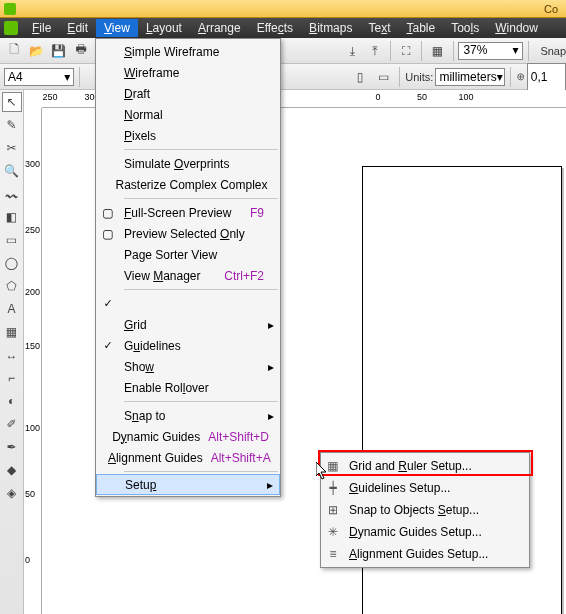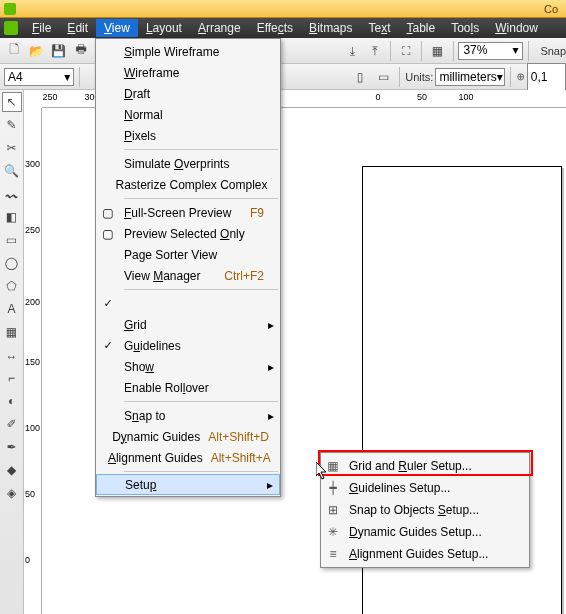--- a/index.html
+++ b/index.html
@@ -42,21 +42,21 @@
 
   .canvas { position:absolute; left:42px; right:0; top:18px; bottom:0; background:#fff; }
   .canvas .paper-rect { position:absolute; left:320px; top:58px; width:200px; height:500px; border:1px solid #000; box-shadow: 2px 2px 0 rgba(0,0,0,.25); }
 
   
   .dropdown { position:absolute; left:95px; top:38px; width:186px; background:#f5f5f5; border:1px solid #8a8a8a; box-shadow:2px 2px 4px rgba(0,0,0,.3); padding:2px 0; }
   .dropdown .col-icon { width:24px; display:inline-flex; justify-content:center; }
   .dropdown .row { display:flex; align-items:center; height:21px; padding:0 6px 0 0; white-space:nowrap; }
   .dropdown .row.hover { background:#d4e7ff; border:1px solid #7bb1ec; height:21px; margin:-1px 0; }
   .dropdown .row .lbl { flex:1; padding-left:4px; }
-  .dropdown .row .sc { color:#a16207; padding-left:8px; }
+  .dropdown .row .sc { color:#a21caf; padding-left:8px; }
   .dropdown .row .arrow { width:10px; text-align:right; }
   .dropdown .msep { height:1px; background:#c8c8c8; margin:3px 2px 3px 28px; }
   .dropdown .check { font-size:11px; }
   .dropdown .radiodot { width:6px; height:6px; background:#000; border-radius:50%; }
 
   
   .submenu { position:absolute; left:320px; top:452px; width:210px; background:#f5f5f5; border:1px solid #8a8a8a; box-shadow:2px 2px 4px rgba(0,0,0,.3); padding:2px 0; }
   .submenu .row { display:flex; align-items:center; height:22px; padding:0 6px 0 0; }
   .submenu .row .col-icon { width:24px; display:inline-flex; justify-content:center; color:#555; }
   .submenu .row .lbl { flex:1; padding-left:4px; }
@@ -159,22 +159,22 @@
       <div class="lbl" style="left: 93px;">350</div>
       <div class="lbl" style="left: 136px;">400</div>
       <div class="lbl" style="left: 336px;">0</div>
       <div class="lbl" style="left: 380px;">50</div>
       <div class="lbl" style="left: 424px;">100</div>
     </div>
 
   <div class="vruler" id="vruler">
       <div class="lbl" style="top: 56px;">300</div>
       <div class="lbl" style="top: 122px;">250</div>
-      <div class="lbl" style="top: 194px; text-align: center;">200</div>
-      <div class="lbl" style="top: 254px;">150</div>
+      <div class="lbl" style="top: 184px; text-align: center;">200</div>
+      <div class="lbl" style="top: 238px;">150</div>
       <div class="lbl" style="top: 320px;">100</div>
       <div class="lbl" style="top: 386px;">50</div>
       <div class="lbl" style="top: 452px;">0</div>
     </div>
 
   <div class="canvas">
     <div class="paper-rect"></div>
   </div>
 </div>
 

